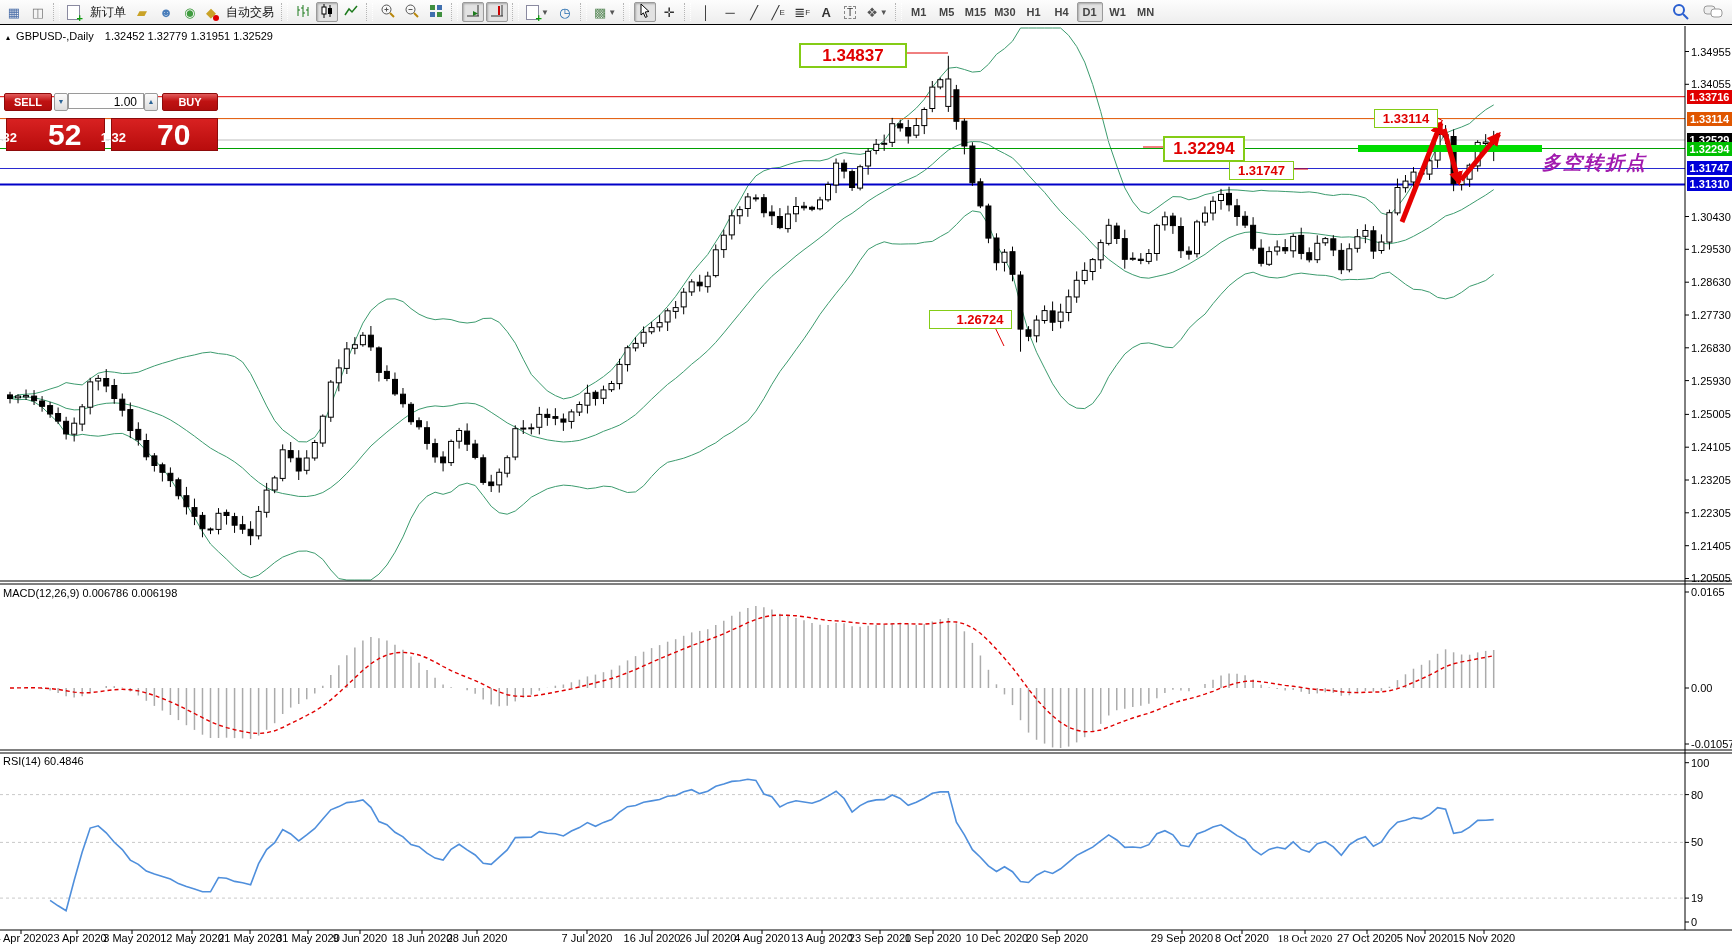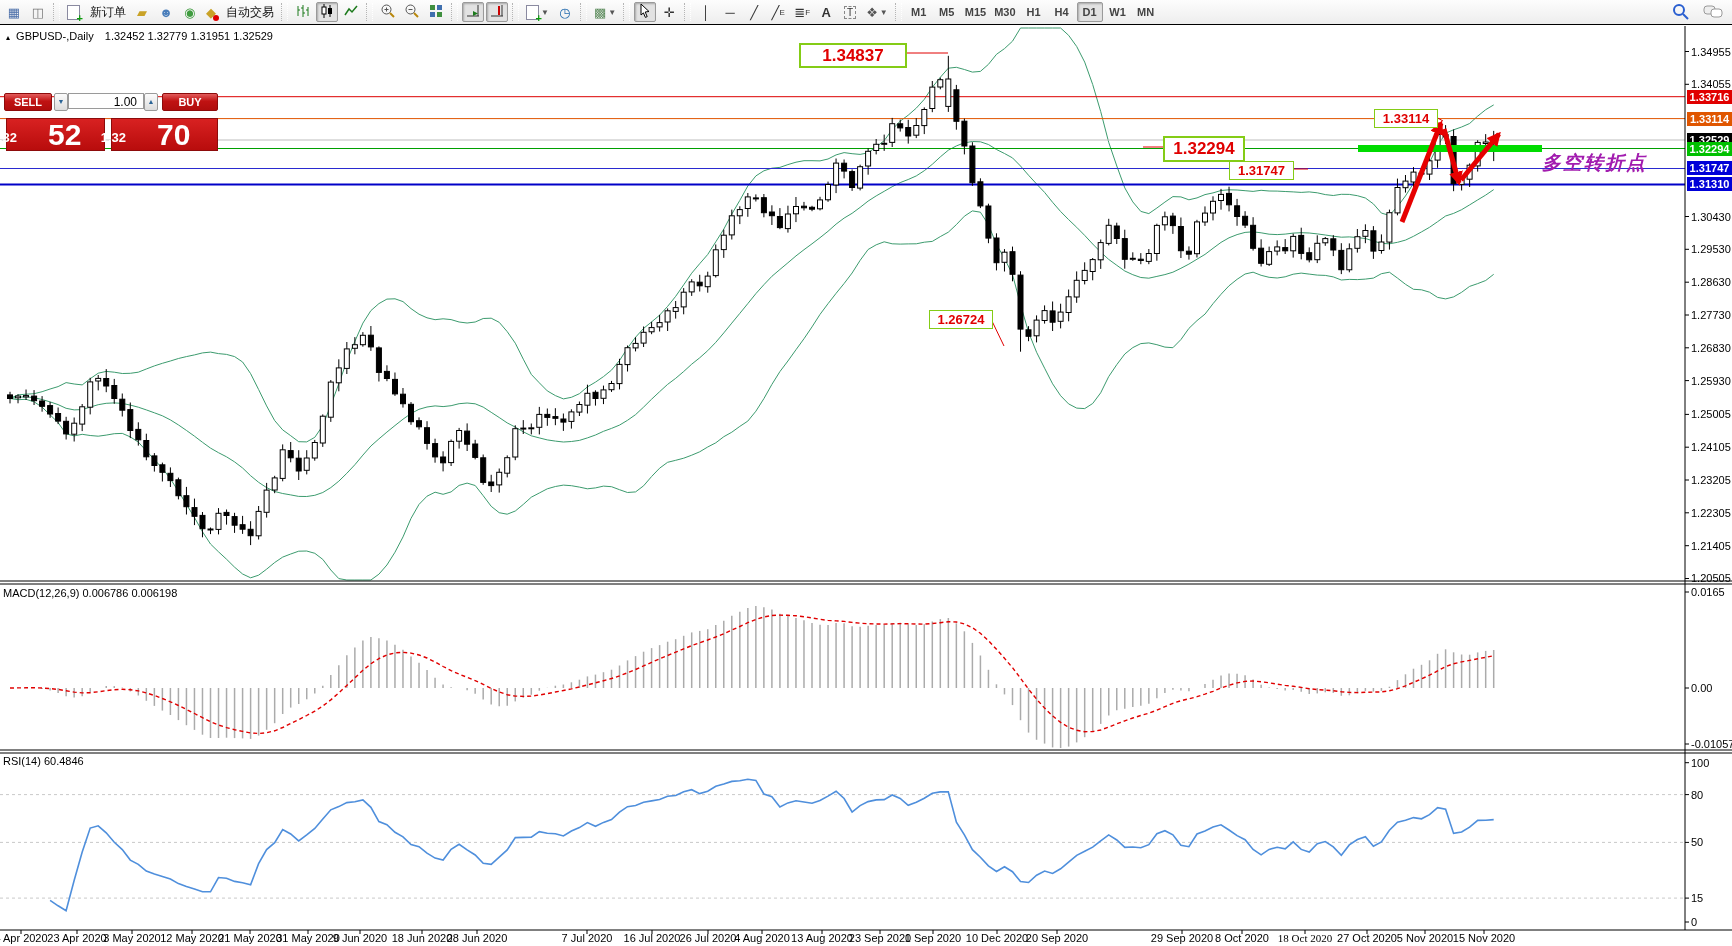--- a/index.html
+++ b/index.html
@@ -910,21 +910,21 @@
       <div class="badge" style="top: 133px; background: rgb(0, 0, 0);">1.32529</div>
       <div class="badge" style="top: 142px; background: rgb(0, 192, 0);">1.32294</div>
       <div class="badge" style="top: 161px; background: rgb(0, 0, 216);">1.31747</div>
       <div class="badge" style="top: 177px; background: rgb(0, 0, 216);">1.31310</div>
       <div class="axlabel" style="left: 1691px; top: 586px;">0.0165</div>
       <div class="axlabel" style="left: 1691px; top: 682px;">0.00</div>
       <div class="axlabel" style="left: 1691px; top: 738px;">-0.010571</div>
       <div class="axlabel" style="left: 1691px; top: 757px;">100</div>
       <div class="axlabel" style="left: 1691px; top: 789px;">80</div>
       <div class="axlabel" style="left: 1691px; top: 836px;">50</div>
-      <div class="axlabel" style="left: 1691px; top: 892px;">15</div>
+      <div class="axlabel" style="left: 1691px; top: 892px;">19</div>
       <div class="axlabel" style="left: 1691px; top: 916px;">0</div>
       <div class="datelabel" style="left: 21px;">4 Apr 2020</div>
       <div class="datelabel" style="left: 77px;">23 Apr 2020</div>
       <div class="datelabel" style="left: 132px;">3 May 2020</div>
       <div class="datelabel" style="left: 192px;">12 May 2020</div>
       <div class="datelabel" style="left: 250px;">21 May 2020</div>
       <div class="datelabel" style="left: 308px;">31 May 2020</div>
       <div class="datelabel" style="left: 360px;">9 Jun 2020</div>
       <div class="datelabel" style="left: 422px;">18 Jun 2020</div>
       <div class="datelabel" style="left: 477px;">28 Jun 2020</div>
@@ -940,15 +940,15 @@
       <div class="datelabel" style="left: 1182px;">29 Sep 2020</div>
       <div class="datelabel" style="left: 1242px;">8 Oct 2020</div>
       <div class="datelabel" style="left: 1305px; font-family: Liberation Serif, serif;">18 Oct 2020</div>
       <div class="datelabel" style="left: 1367px;">27 Oct 2020</div>
       <div class="datelabel" style="left: 1425px;">5 Nov 2020</div>
       <div class="datelabel" style="left: 1484px;">15 Nov 2020</div>
       <div class="plabel" style="left: 799px; top: 43px; width: 104px; height: 21px; font-size: 17px; border-width: 2px;">1.34837</div>
       <div class="plabel" style="left: 1374px; top: 109px; width: 62px; height: 17px; font-size: 13px; border-width: 1px;">1.33114</div>
       <div class="plabel" style="left: 1163px; top: 136px; width: 78px; height: 22px; font-size: 17px; border-width: 2px;">1.32294</div>
       <div class="plabel" style="left: 1229px; top: 161px; width: 63px; height: 17px; font-size: 13px; border-width: 1px;">1.31747</div>
-      <div class="plabel" style="left: 929px; top: 310px; width: 62px; height: 17px; font-size: 13px; border-width: 1px;">1.26724</div>
+      <div class="plabel" style="left: 929px; top: 310px; width: 62px; height: 17px; font-size: 13px; border-width: 1px; padding-left: 19px;">1.26724</div>
     </div>
 </div>
 
 </body></html>

